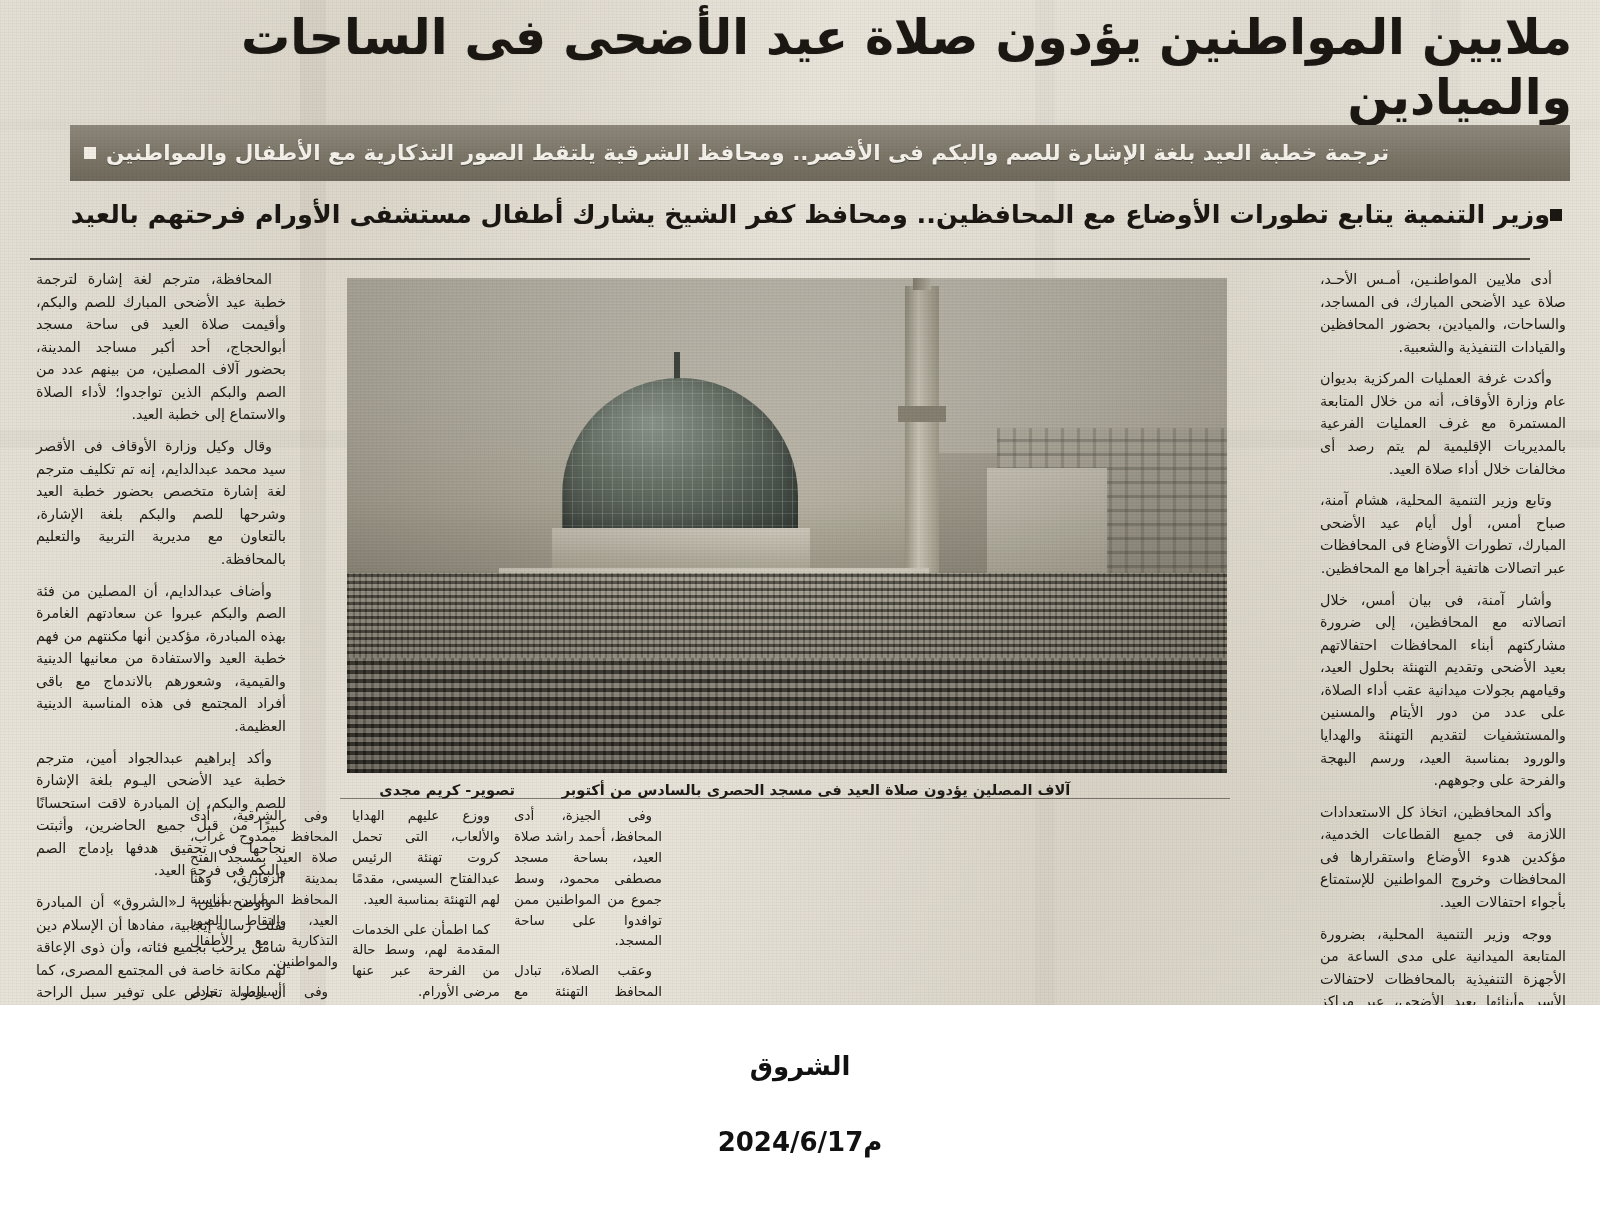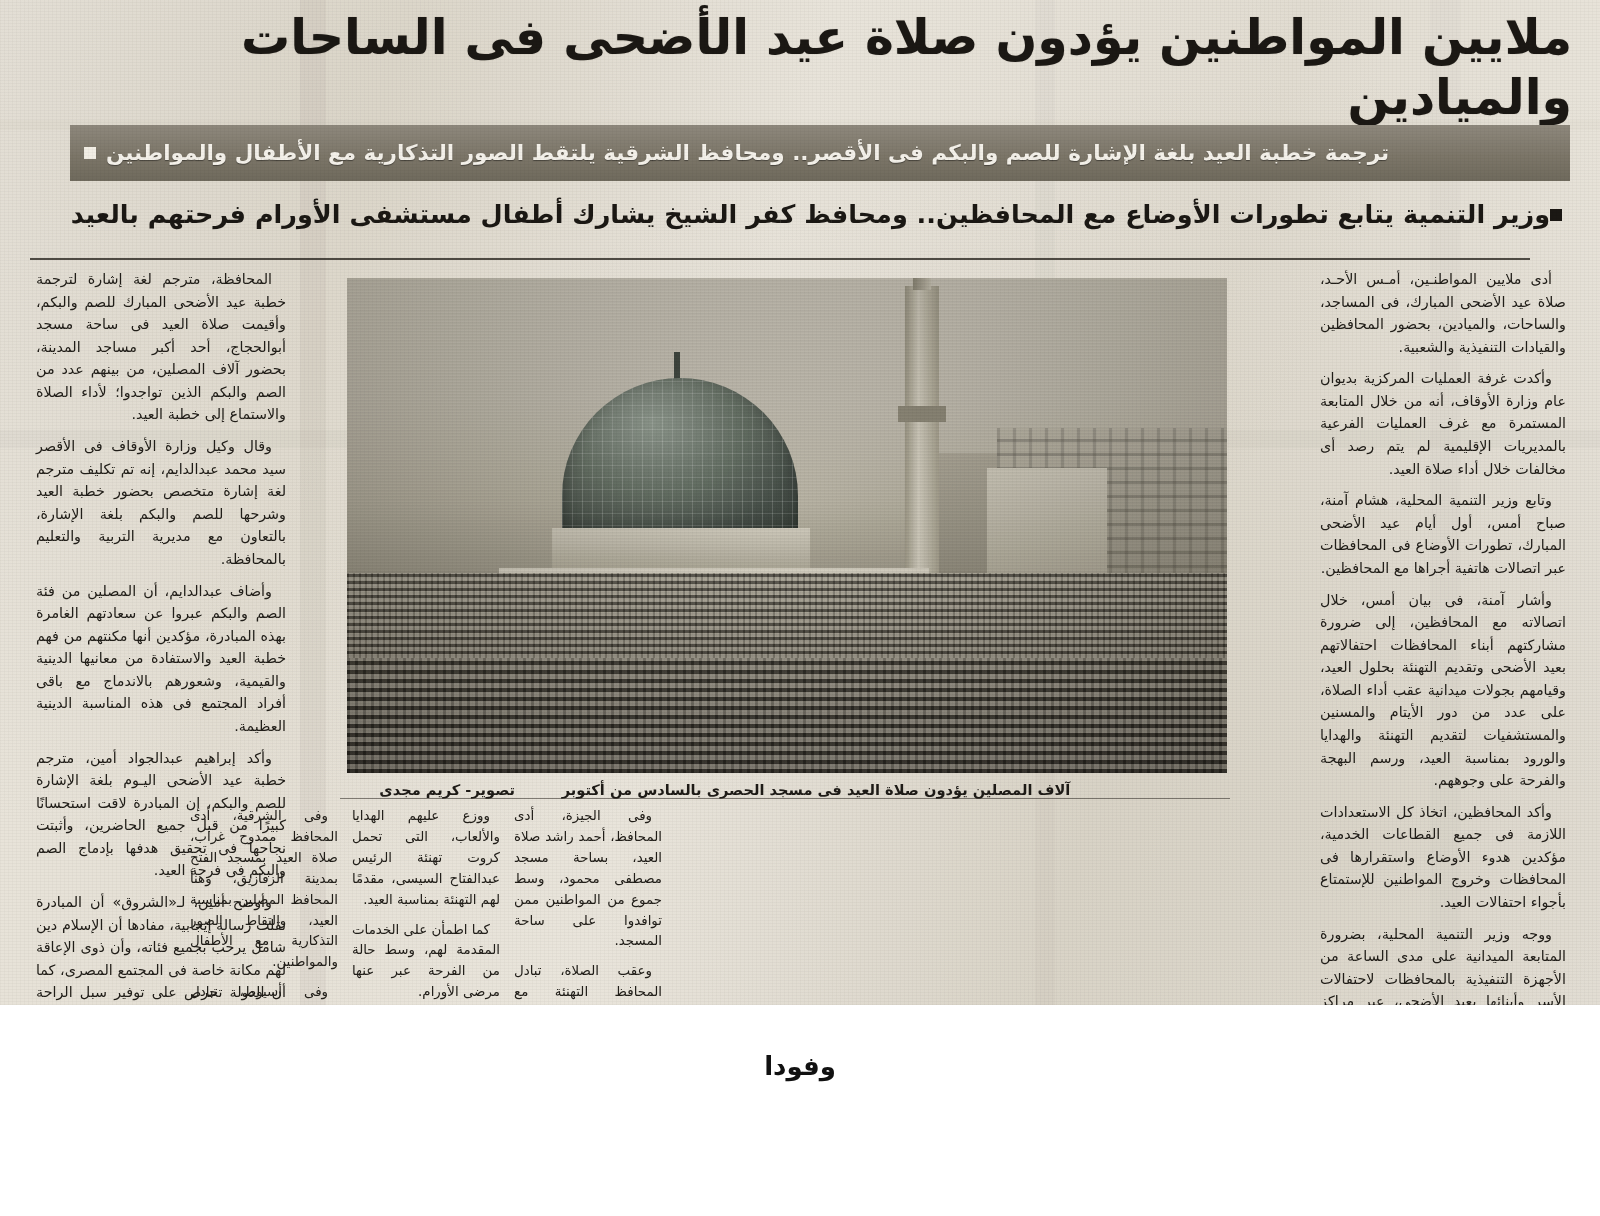--- a/index.html
+++ b/index.html
@@ -301,14 +301,15 @@
   <div class="scol" style="right:1262px;">
     <p>وفى الشرقية، أدى المحافظ ممدوح غراب، صلاة العيد بمسجد الفتح بمدينة الزقازيق، وهنأ المحافظ المصلين بمناسبة العيد، والتقاط الصور التذكارية مع الأطفال والمواطنين.</p>
     <p>وفى أسيوط، تبادل المحافظ عصام سعد، ومساعد وزير الداخلية لوسط الصعيد، أحمد جمال، ومدير أمن محافظة أسيوط، وائل نصار، عقب صلاة العيد، التهانى مع الأهالى، وسط فرحة كبيرة.</p>
     <p>وفى الأقصر، خصصت مديرية أوقاف</p>
   </div>
 
   <div class="grain"></div>
 </div>
 
 <div id="footer">
-  <div class="name">وفودا</div>
+  <div class="name">الشروق</div>
+  <div class="date">2024/6/17م</div>
 </div>
 
 </body></html>

